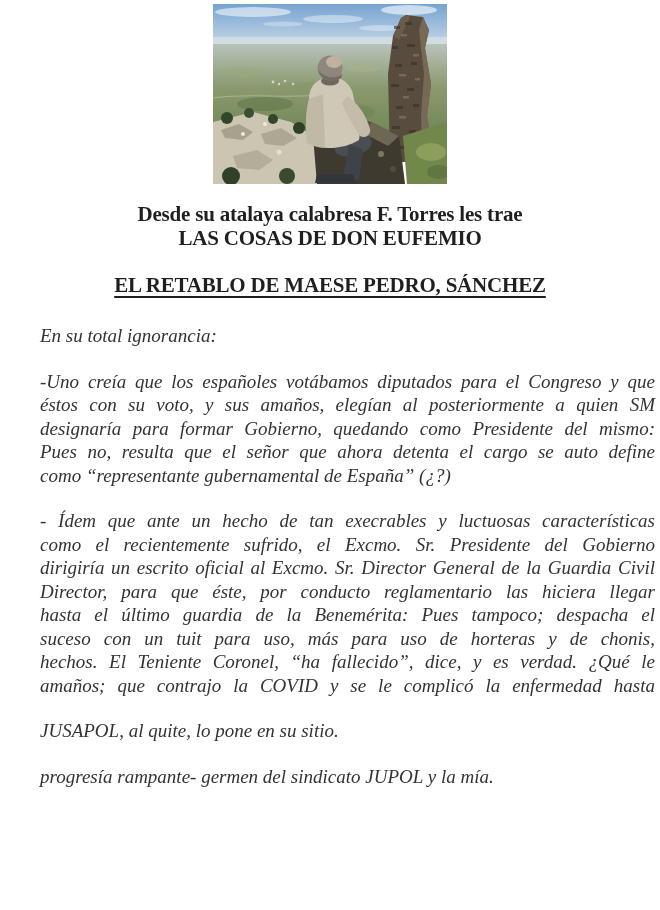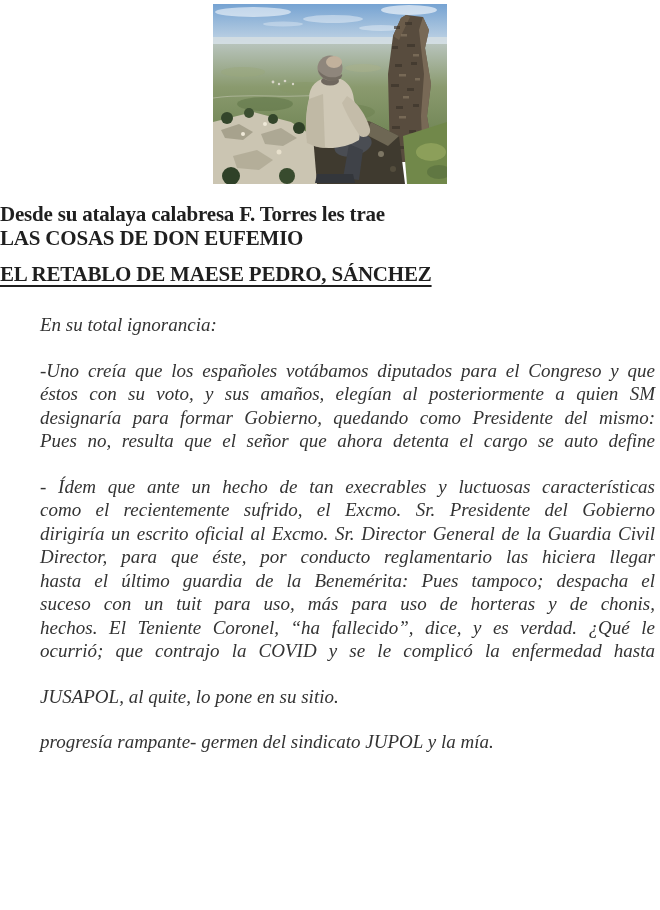--- a/index.html
+++ b/index.html
@@ -16,28 +16,28 @@
     font-family:"Liberation Serif","DejaVu Serif",serif;
   }
   .photo{
     margin:4px auto 0 auto;
     width:234px;height:180px;
     display:block;
   }
   .photo svg{display:block;width:234px;height:180px;}
   .hgroup{
     margin-top:18px;
-    text-align:left;
+    text-align:center;
     font-weight:bold;
     color:var(--heading-text);
     font-size:21px;
     line-height:24px;
     letter-spacing:-0.2px;
   }
-  .hgroup.title-block{margin-top:12px;}
+  .hgroup.title-block{margin-top:23px;}
   .underlined{
     text-decoration:underline;
     text-decoration-thickness:2px;
     text-underline-offset:4px;
   }
   .article{
     margin-top:27px;
     padding:0 5px 0 4px;
     font-style:italic;
     font-size:19px;
@@ -191,30 +191,31 @@
 
   <div class="article">
     <div class="para">
         <div class="line last">En su total ignorancia:</div>
       </div>
     <div class="para">
         <div class="line">-Uno creía que los españoles votábamos diputados para el Congreso y que</div>
         <div class="line">éstos con su voto, y sus amaños, elegían al posteriormente a quien SM</div>
         <div class="line">designaría para formar Gobierno, quedando como Presidente del mismo:</div>
         <div class="line">Pues no, resulta que el señor que ahora detenta el cargo se auto define</div>
+        <div class="line last">como “representante gubernamental de España” (¿?)</div>
       </div>
     <div class="para">
         <div class="line">- Ídem que ante un hecho de tan execrables y luctuosas características</div>
         <div class="line">como el recientemente sufrido, el Excmo. Sr. Presidente del Gobierno</div>
         <div class="line">dirigiría un escrito oficial al Excmo. Sr. Director General de la Guardia Civil</div>
         <div class="line">Director, para que éste, por conducto reglamentario las hiciera llegar</div>
         <div class="line">hasta el último guardia de la Benemérita: Pues tampoco; despacha el</div>
         <div class="line">suceso con un tuit para uso, más para uso de horteras y de chonis,</div>
         <div class="line">hechos. El Teniente Coronel, “ha fallecido”, dice, y es verdad. ¿Qué le</div>
-        <div class="line">ocurrió; que contrajo la COVID y se le complicó la enfermedad hasta</div>
+        <div class="line">amaños; que contrajo la COVID y se le complicó la enfermedad hasta</div>
       </div>
     <div class="para">
         <div class="line last">JUSAPOL, al quite, lo pone en su sitio.</div>
       </div>
     <div class="para">
         <div class="line last">progresía rampante- germen del sindicato JUPOL y la mía.</div>
       </div>
   </div>
 
 </div>

